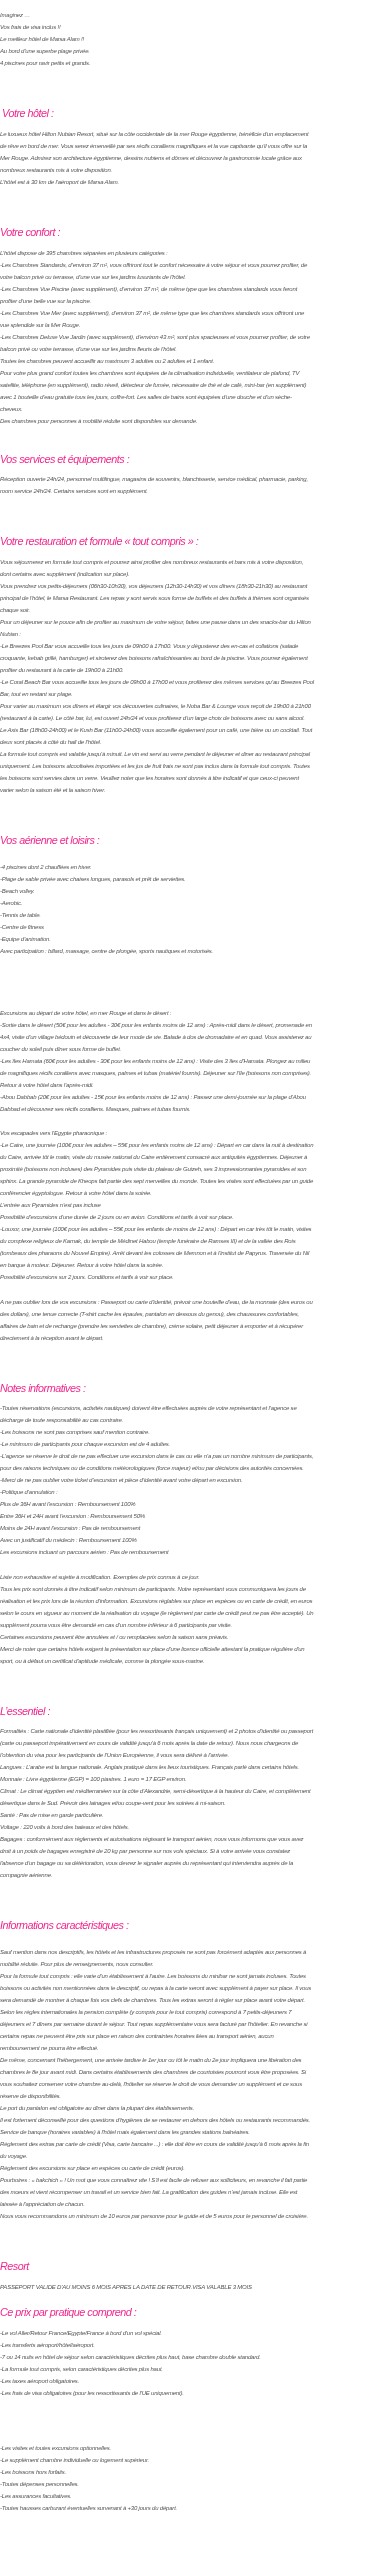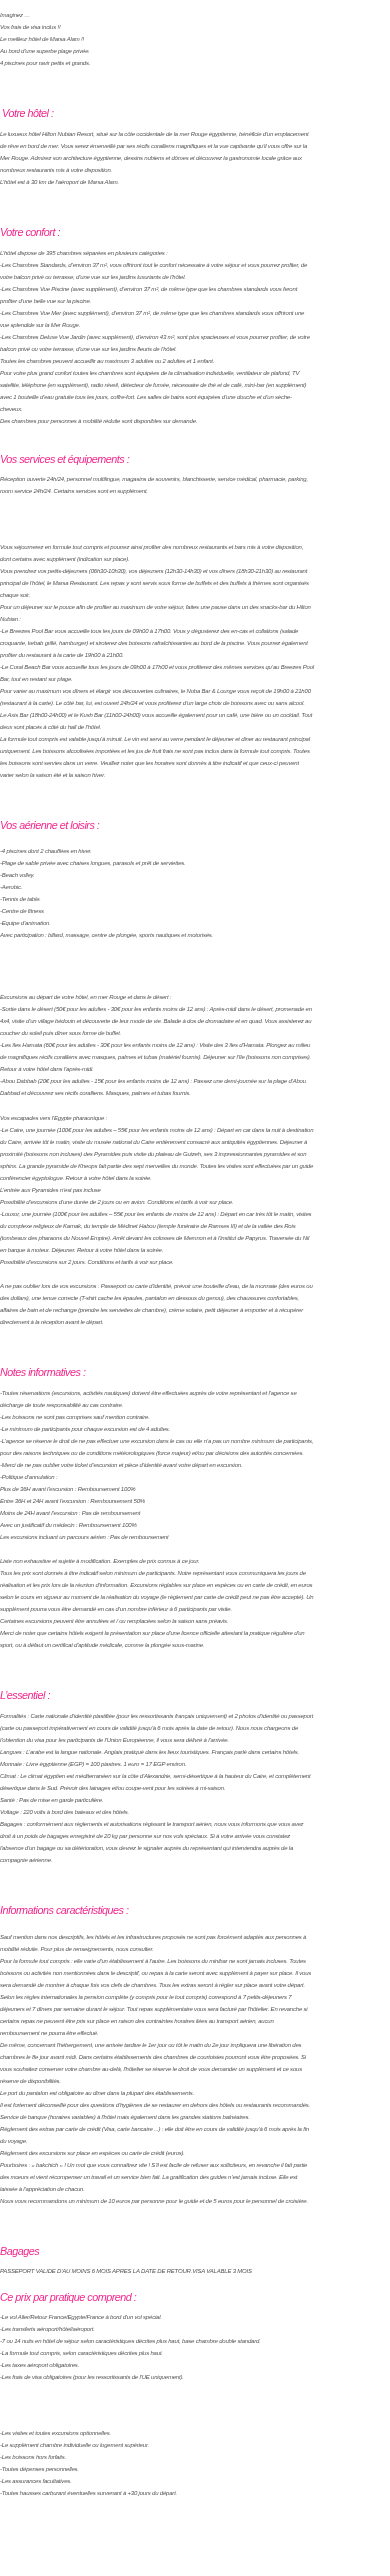--- a/index.html
+++ b/index.html
@@ -75,20 +75,21 @@
 
   <section>
     <h2 class="h2">Vos services et équipements :</h2>
     <div class="gap-s"></div>
     <p class="line">Réception ouverte 24h/24, personnel multilingue, magasins de souvenirs, blanchisserie, service médical, pharmacie, parking, room service 24h/24. Certains services sont en supplément.</p>
   </section>
 
   <div class="gap-xl"></div>
 
   <section>
+    <h2 class="h2">Votre restauration et formule « tout compris » :</h2>
     <div class="gap-s"></div>
     <p class="line">Vous séjournerez en formule tout compris et pourrez ainsi profiter des nombreux restaurants et bars mis à votre disposition, dont certains avec supplément (indication sur place).</p>
     <p class="line">Vous prendrez vos petits-déjeuners (06h30-10h30), vos déjeuners (12h30-14h30) et vos dîners (18h30-21h30) au restaurant principal de l’hôtel, le Marsa Restaurant. Les repas y sont servis sous forme de buffets et des buffets à thèmes sont organisés chaque soir.</p>
     <p class="line">Pour un déjeuner sur le pouce afin de profiter au maximum de votre séjour, faites une pause dans un des snacks-bar du Hilton Nubian :</p>
     <p class="line">-Le Breezes Pool Bar vous accueille tous les jours de 09h00 à 17h00. Vous y dégusterez des en-cas et collations (salade croquante, kebab grillé, hamburger) et siroterez des boissons rafraîchissantes au bord de la piscine. Vous pourrez également profiter du restaurant à la carte de 19h00 à 21h00.</p>
     <p class="line">-Le Coral Beach Bar vous accueille tous les jours de 09h00 à 17h00 et vous profiterez des mêmes services qu’au Breezes Pool Bar, tout en restant sur plage.</p>
     <p class="line">Pour varier au maximum vos dîners et élargir vos découvertes culinaires, le Noba Bar &amp; Lounge vous reçoit de 19h00 à 21h00 (restaurant à la carte). Le côté bar, lui, est ouvert 24h/24 et vous profiterez d’un large choix de boissons avec ou sans alcool.</p>
     <p class="line">Le Axis Bar (18h00-24h00) et le Kush Bar (11h00-24h00) vous accueille également pour un café, une bière ou un cocktail. Tout deux sont placés à côté du hall de l’hôtel.</p>
     <p class="line">La formule tout compris est valable jusqu’à minuit. Le vin est servi au verre pendant le déjeuner et diner au restaurant principal uniquement. Les boissons alcoolisées importées et les jus de fruit frais ne sont pas inclus dans la formule tout compris. Toutes les boissons sont servies dans un verre. Veuillez noter que les horaires sont donnés à titre indicatif et que ceux-ci peuvent varier selon la saison été et la saison hiver.</p>
   </section>
@@ -181,21 +182,21 @@
     <p class="line">Service de banque (horaires variables) à l'hôtel mais également dans les grandes stations balnéaires.</p>
     <p class="line">Règlement des extras par carte de crédit (Visa, carte bancaire ...) : elle doit être en cours de validité jusqu'à 6 mois après la fin du voyage.</p>
     <p class="line">Règlement des excursions sur place en espèces ou carte de crédit (euros).</p>
     <p class="line">Pourboires : « bakchich » ! Un mot que vous connaîtrez vite ! S’il est facile de refuser aux solliciteurs, en revanche il fait partie des mœurs et vient récompenser un travail et un service bien fait. La gratification des guides n’est jamais incluse. Elle est laissée à l’appréciation de chacun.</p>
     <p class="line">Nous vous recommandons un minimum de 10 euros par personne pour le guide et de 5 euros pour le personnel de croisière.</p>
   </section>
 
   <div class="gap-xl"></div>
 
   <section>
-    <h2 class="h2">Bagages</h2>
+    <h2 class="h2">Resort</h2>
     <div class="gap-s"></div>
     <p class="line">PASSEPORT VALIDE D'AU MOINS 6 MOIS APRES LA DATE DE RETOUR.VISA VALABLE 3 MOIS</p>
   </section>
 
   <div class="gap-m"></div>
 
   <section>
     <h2 class="h2">Ce prix par pratique comprend :</h2>
     <div class="gap-s"></div>
     <p class="line">-Le vol Aller/Retour France/Egypte/France à bord d'un vol spécial.</p>

